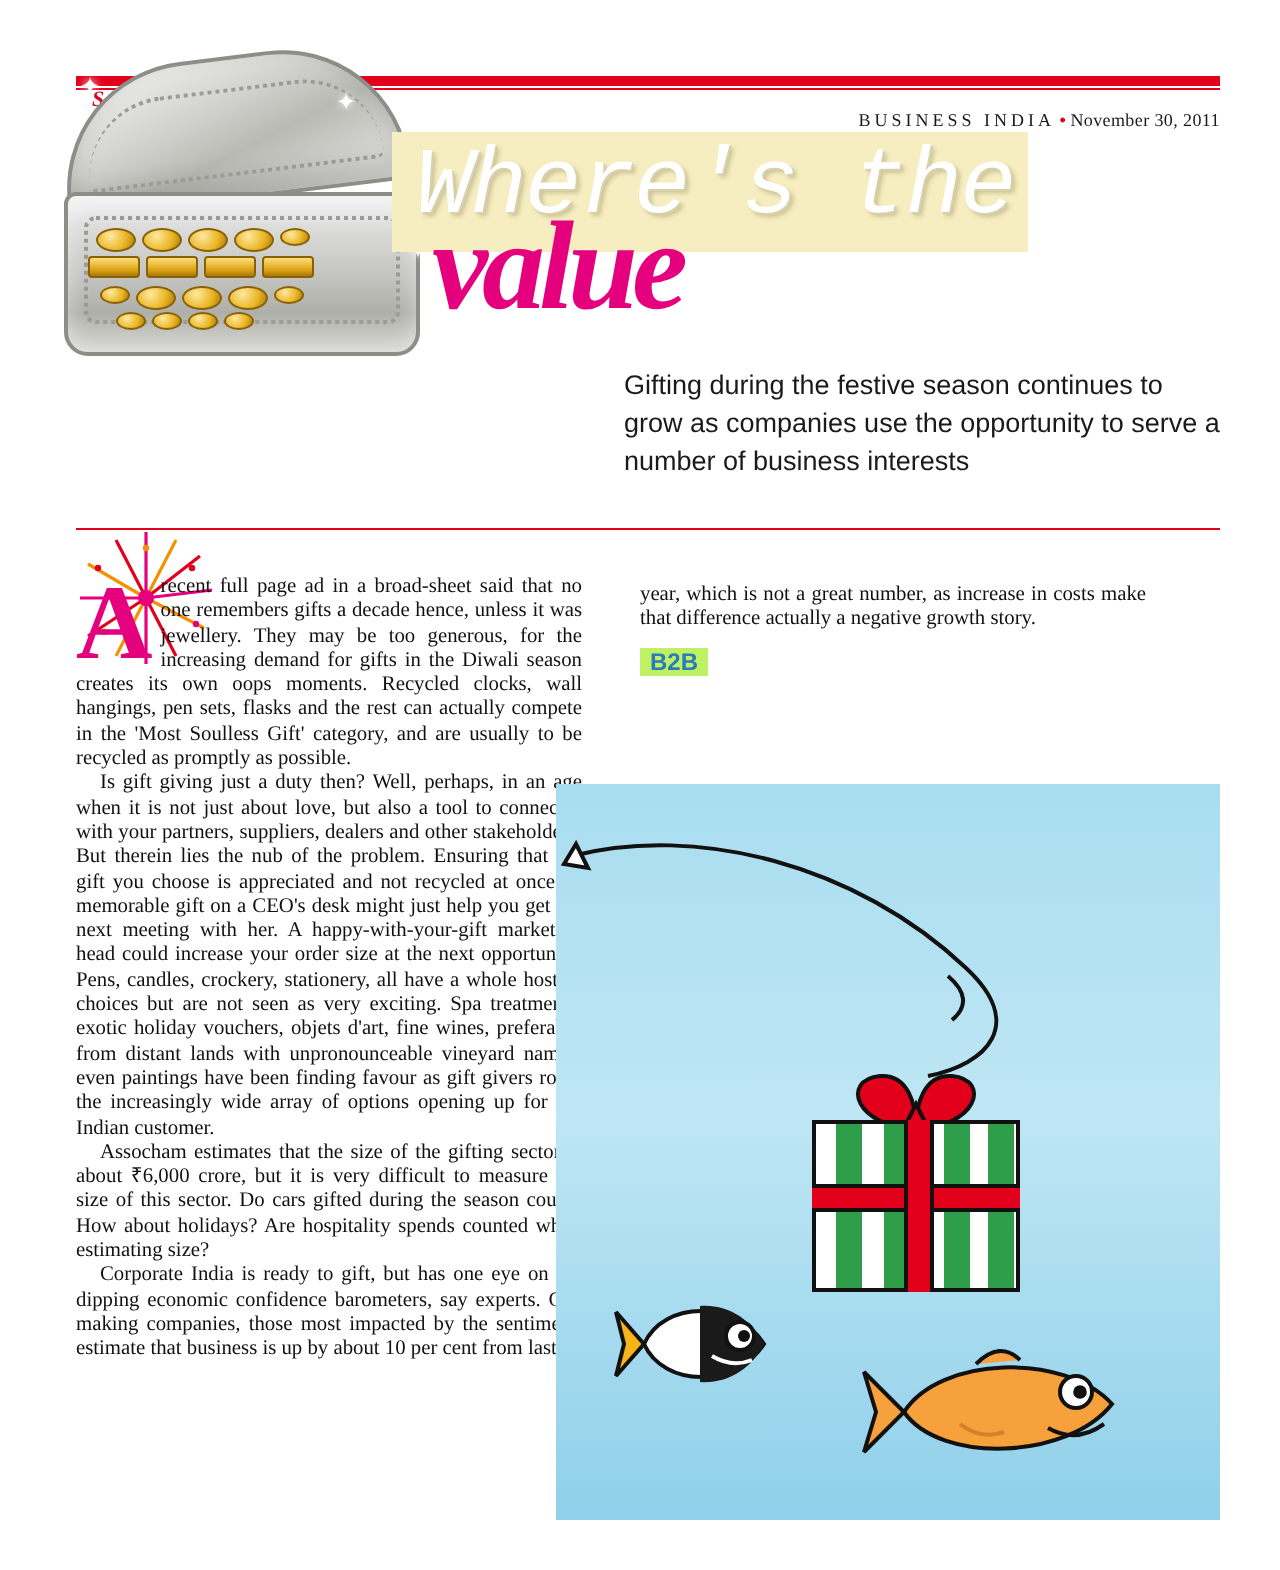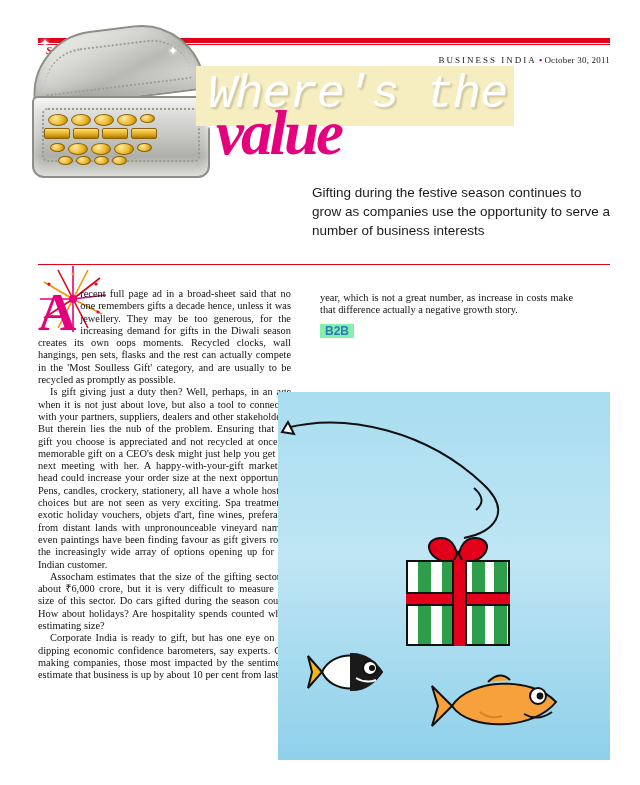--- a/index.html
+++ b/index.html
@@ -199,21 +199,21 @@
     padding: 2px 4px 0 0;
     margin-top: 2px;
   }
 
   .subhead-b2b {
     display: inline-block;
     font-family: "Liberation Sans", sans-serif;
     font-size: 12px;
     font-weight: bold;
     color: #2b7bb9;
-    background: #86efac;
+    background: #bef264;
     padding: 1px 5px;
     margin: 7px 0 4px 0;
   }
 
   
   .cartoon {
     position: absolute;
     left: 278px; top: 392px;
     width: 332px; height: 368px;
     background: linear-gradient(180deg,#a8ddf0 0%,#bfe6f4 45%,#8fd0ea 100%);
@@ -263,21 +263,21 @@
 <div class="top-rule-thin"></div>
 
 <div class="kicker">
   <span class="k-red">Section</span>
   <span class="k-dark">Corporate Gifting</span>
 </div>
 
 <div class="masthead">
   <span class="mh-brand">BUSINESS INDIA</span>
   <span class="mh-dot">•</span>
-  <span class="mh-date">October 30, 2011</span>
+  <span class="mh-date">November 30, 2011</span>
 </div>
 
 <div class="chest-wrap">
   <div class="chest-lid"></div>
   <div class="chest-body"></div>
   <div class="gold-row" style="left:30px; top:92px;">
     <div class="coin"></div>
       <div class="coin"></div>
       <div class="coin"></div>
       <div class="coin"></div>

